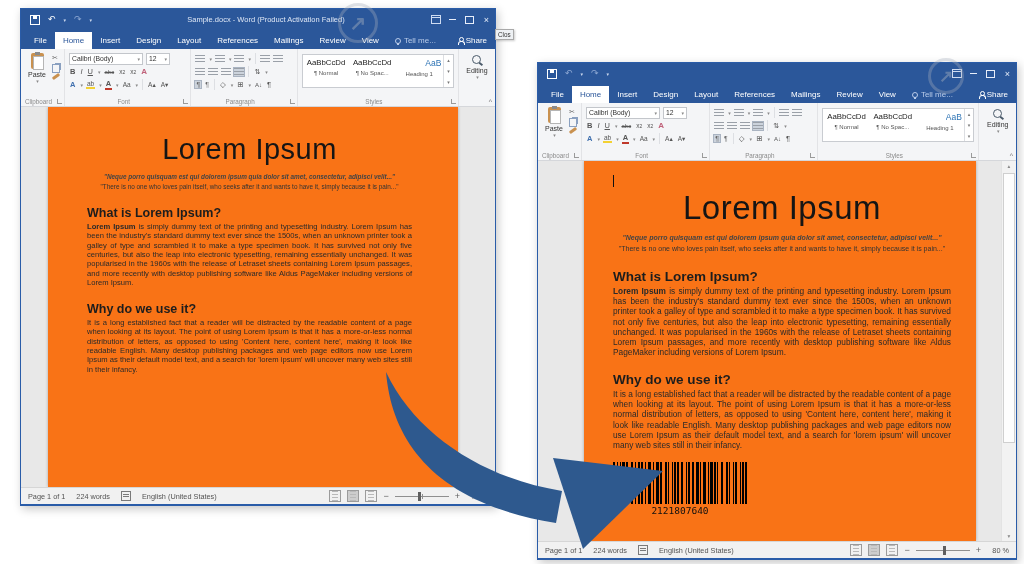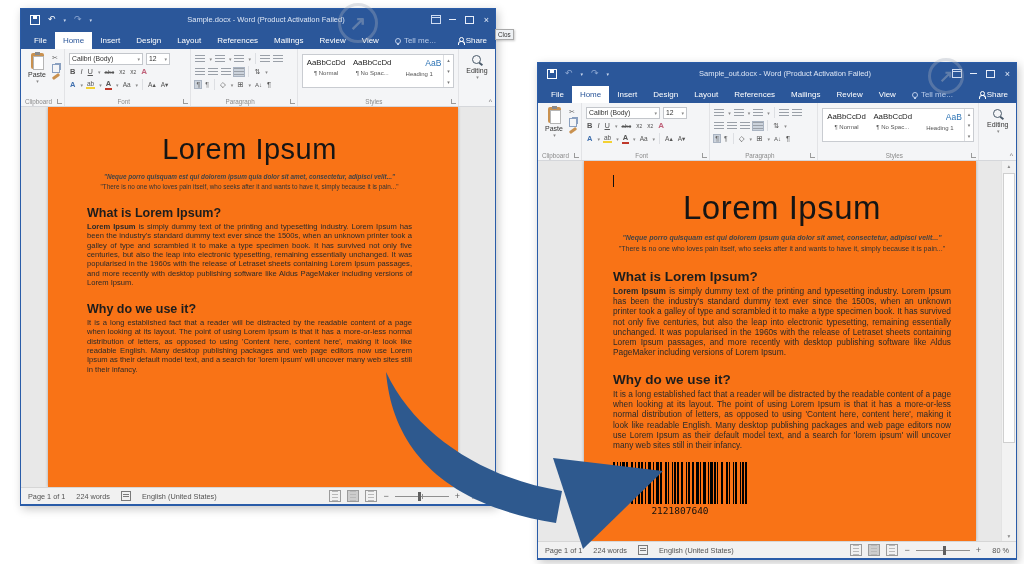--- a/index.html
+++ b/index.html
@@ -346,21 +346,20 @@
 
 <div class="win win-right">
   <div class="titlebar">
     <div class="qat">
       <span class="saveic"></span>
       <span class="g dim">↶</span>
       <span class="tinycaret">▾</span>
       <span class="g dim">↷</span>
       <span class="tinycaret">▾</span>
     </div>
-    <span class="title">Sample_out.docx - Word (Product Activation Failed)</span>
     <div class="winctrl">
       <span class="wc">
           <span class="ic-ribopt"></span>
         </span>
       <span class="wc">
           <span class="ic-min"></span>
         </span>
       <span class="wc">
           <span class="ic-max"></span>
         </span>

